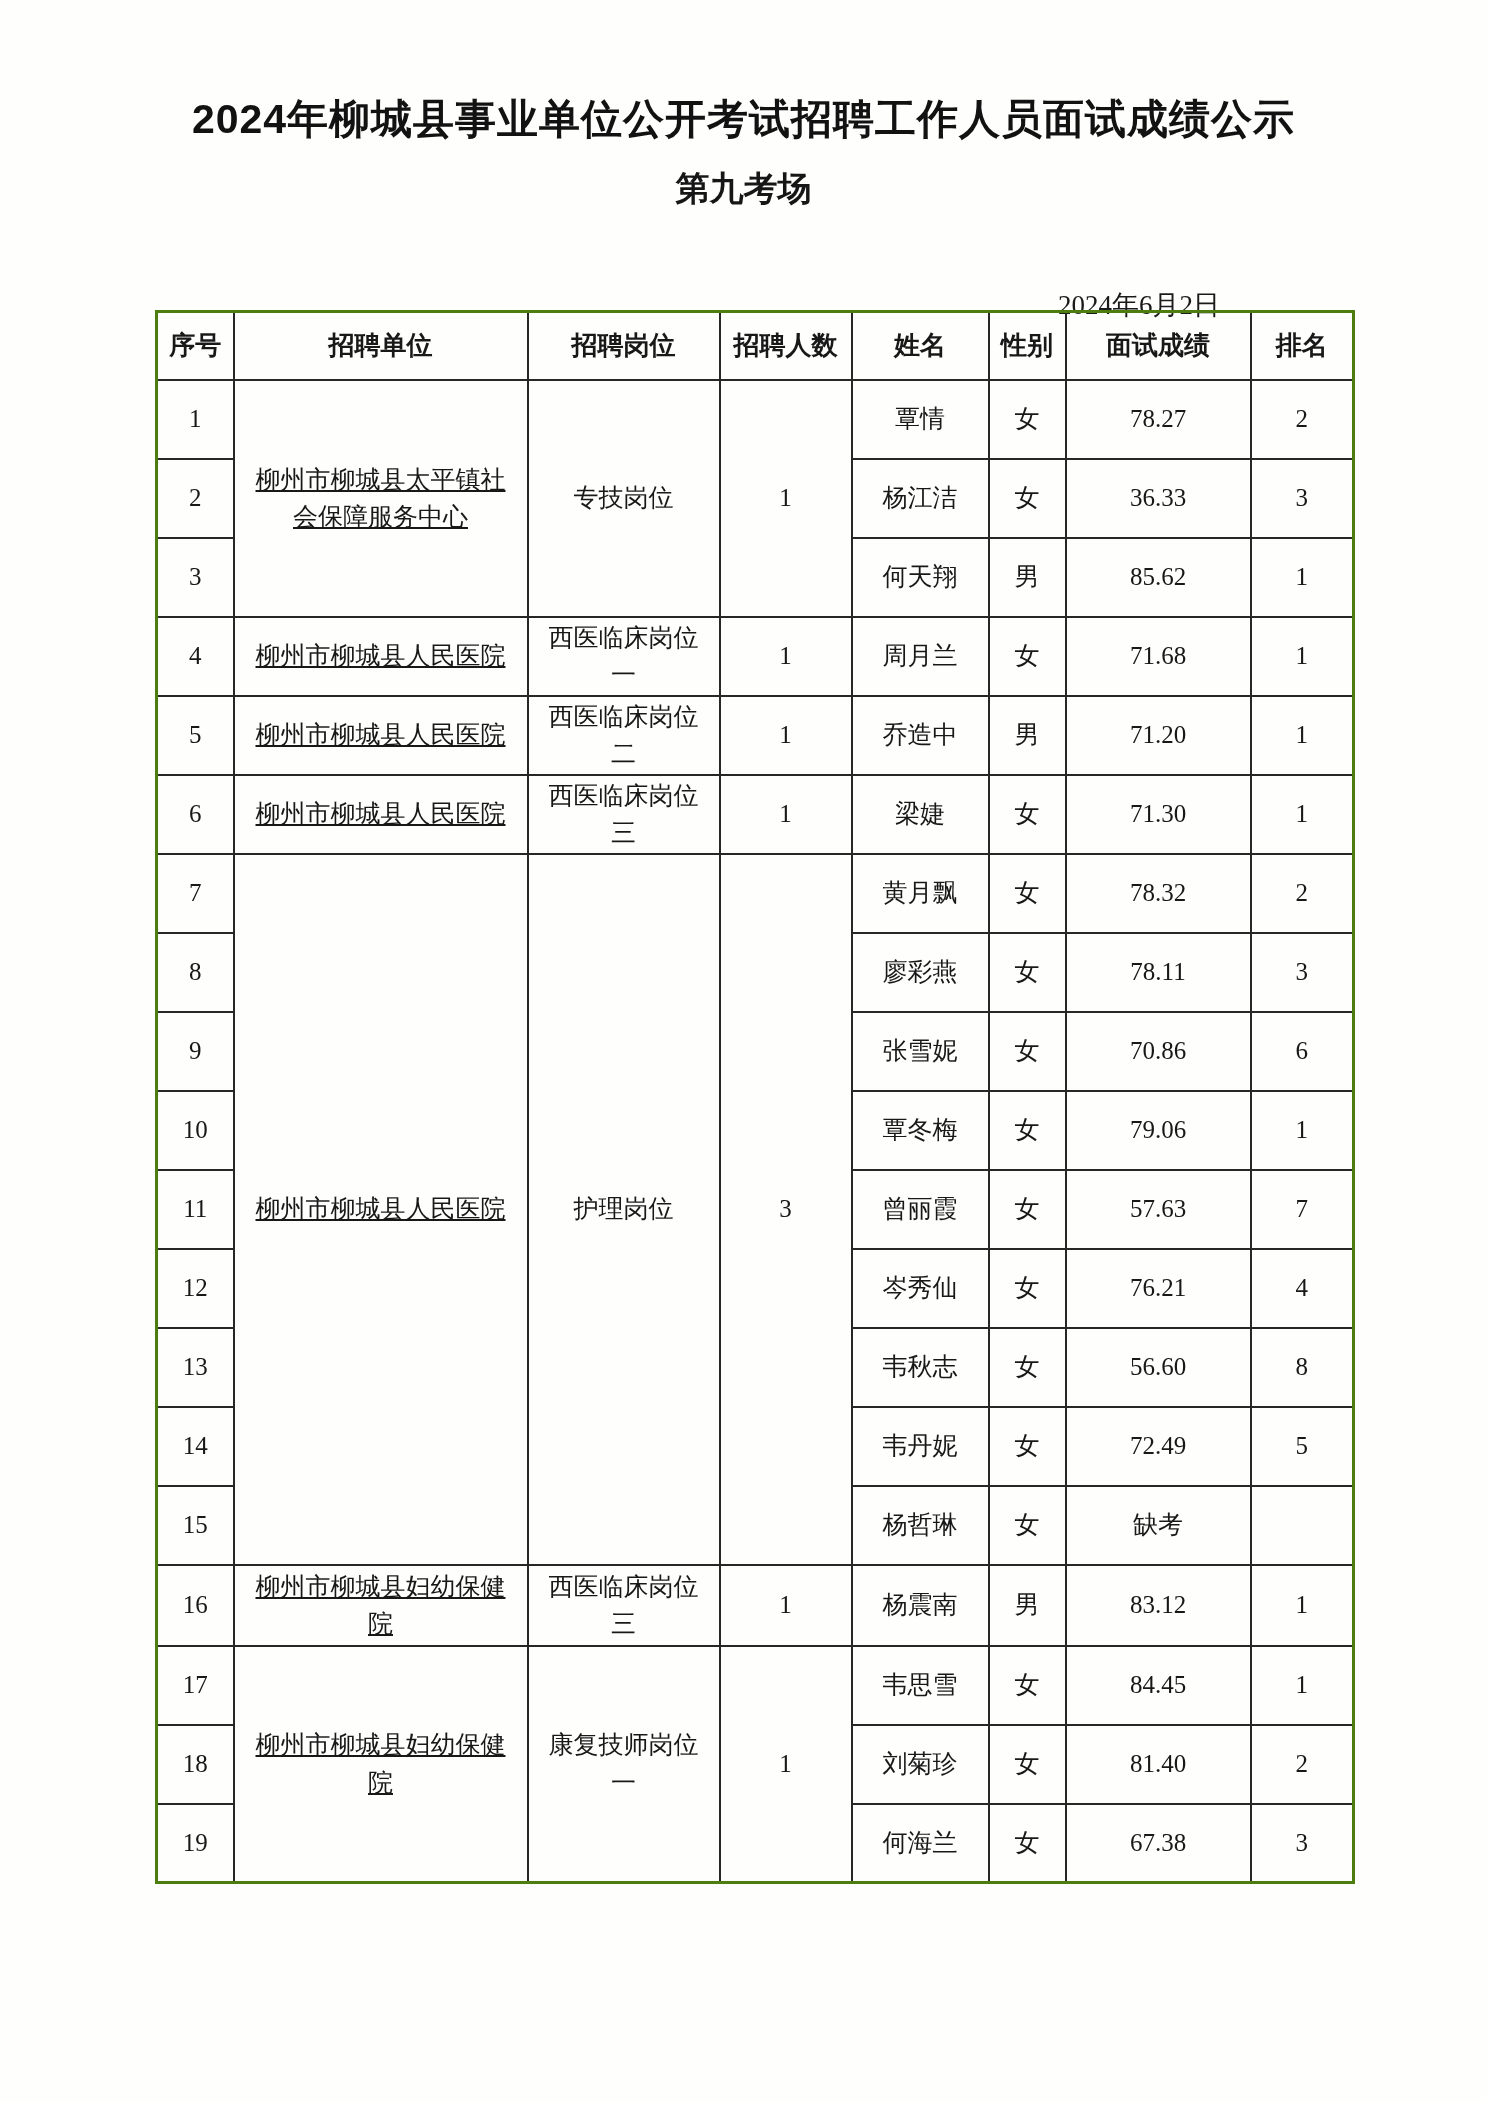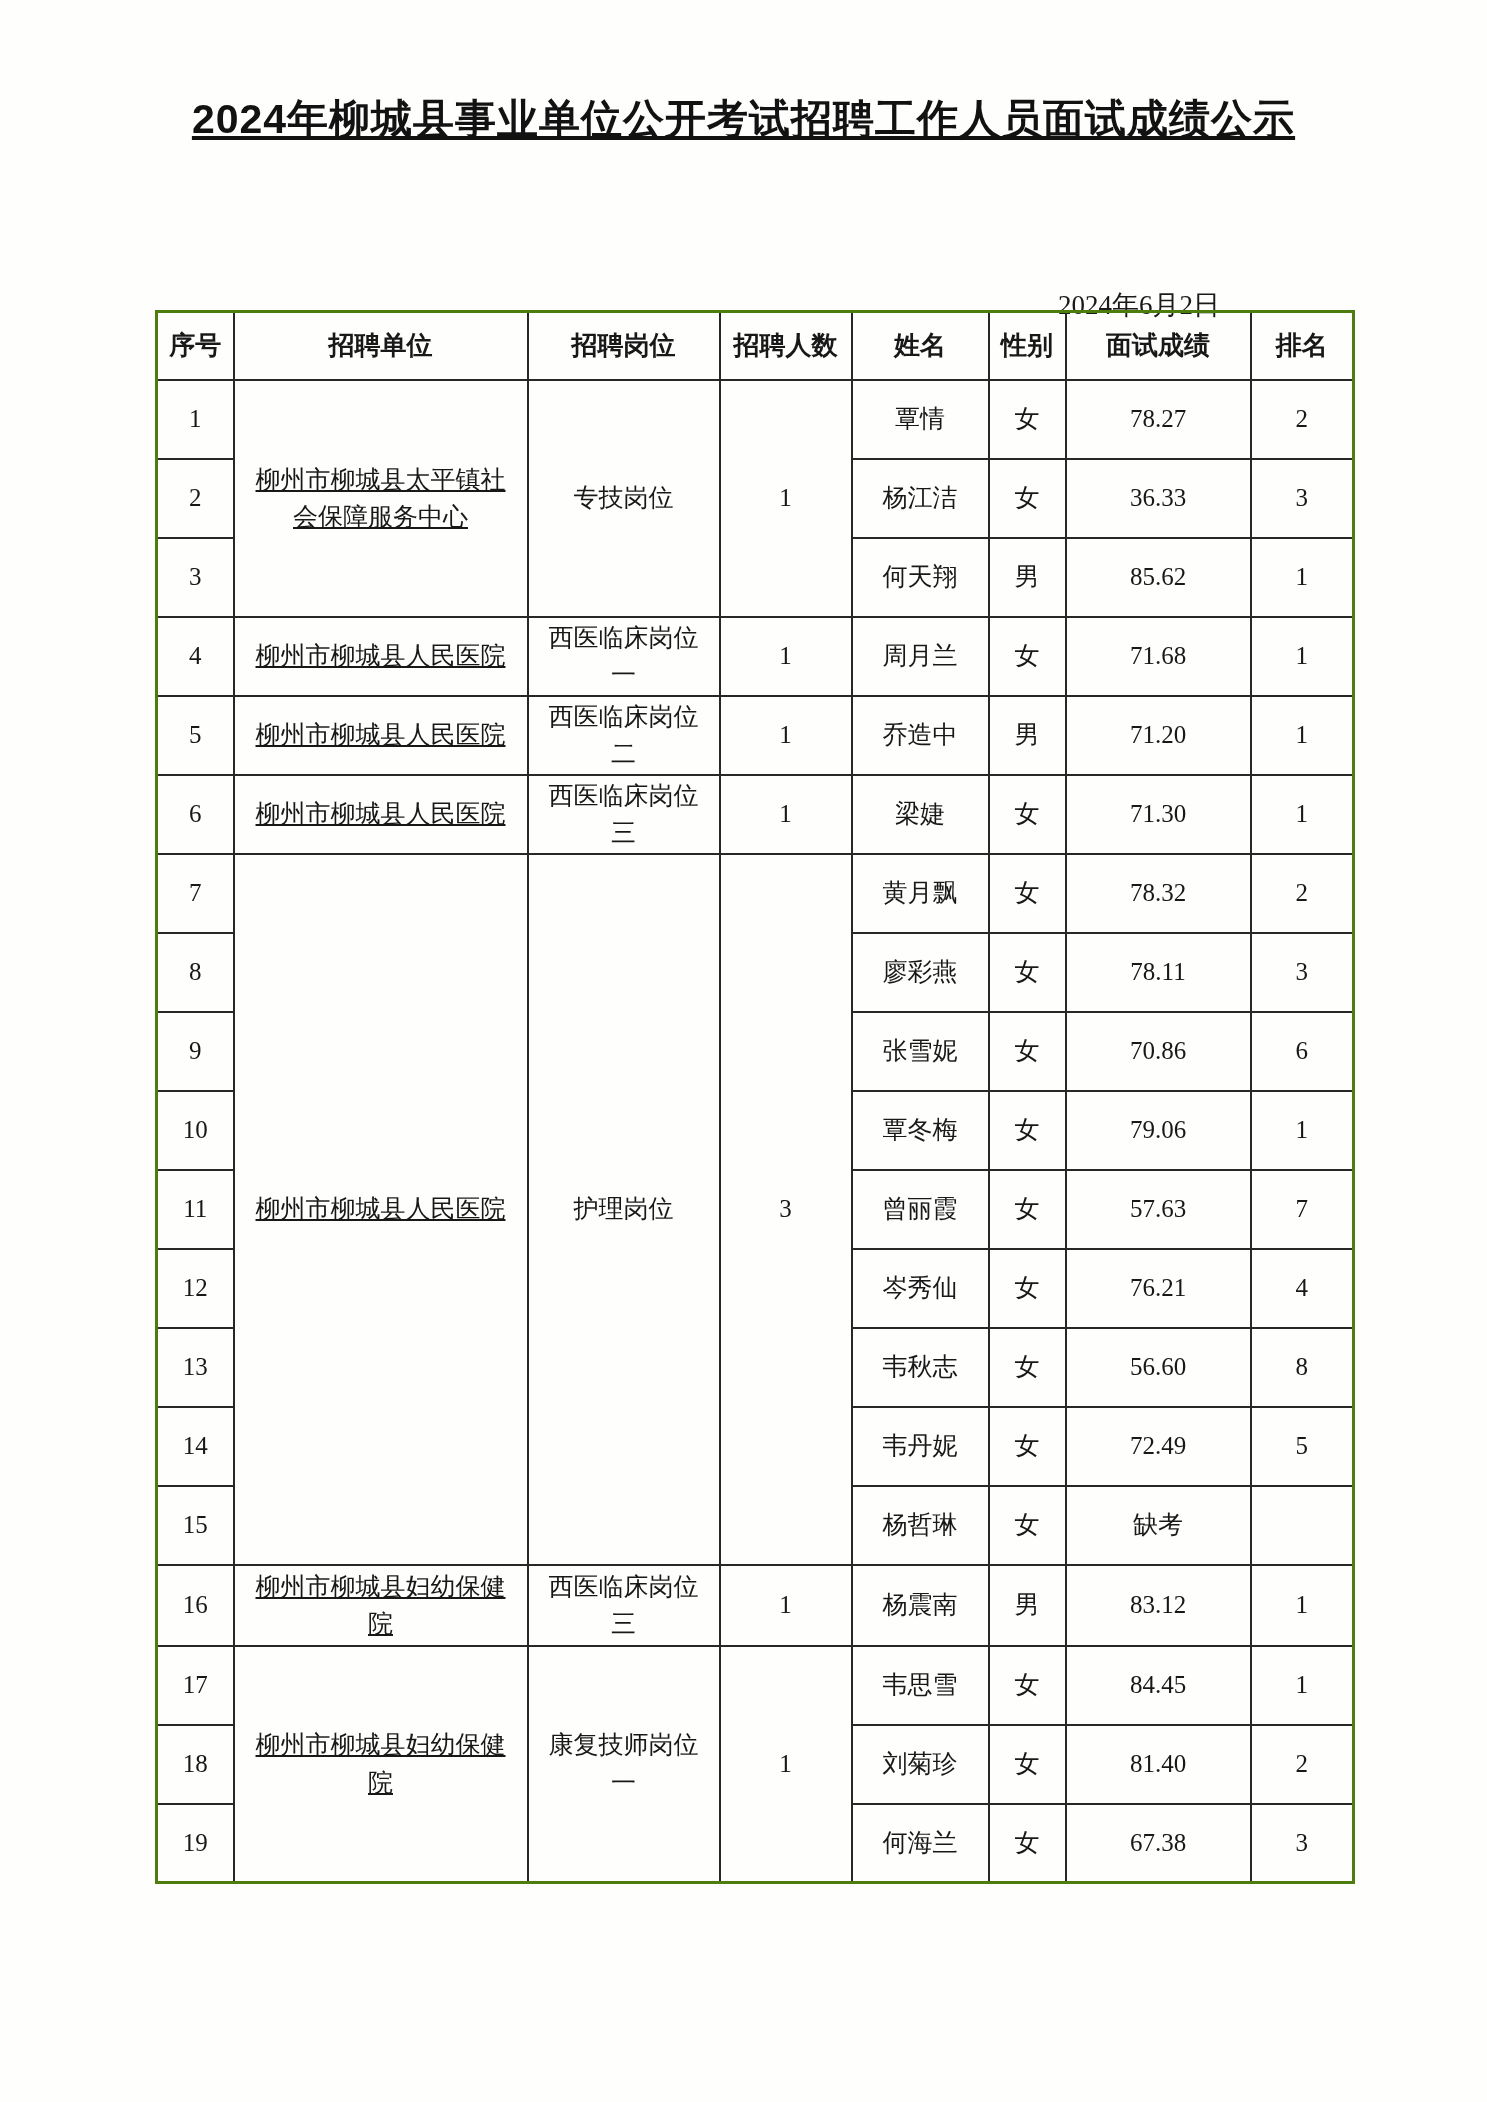--- a/index.html
+++ b/index.html
@@ -17,21 +17,20 @@
   }
   .doc-title {
     position:absolute;
     top:92px; left:0; right:0;
     text-align:center;
     font-family:"Liberation Sans", sans-serif;
     font-size:41px;
     font-weight:900;
     letter-spacing:1px;
     color:#121212;
-    text-decoration:underline;
   }
   .doc-subtitle {
     position:absolute;
     top:166px; left:0; right:0;
     text-align:center;
     font-size:34px;
     font-weight:700;
     color:#161616;
   }
   .doc-date {
@@ -70,20 +69,21 @@
   table.results td.unit { padding:2px 11px;text-decoration:underline; }
   table.results td.position { padding:0 14px; }
 </style>
 </head>
 <body>
 
 <div class="page">
 
   <div class="doc-title">2024年柳城县事业单位公开考试招聘工作人员面试成绩公示</div>
 
+  <div class="doc-subtitle">第九考场</div>
 
   <div class="doc-date">2024年6月2日</div>
 
   <table class="results">
     <colgroup>
       <col style="width:77px">
       <col style="width:294px">
       <col style="width:192px">
       <col style="width:132px">
       <col style="width:137px">

